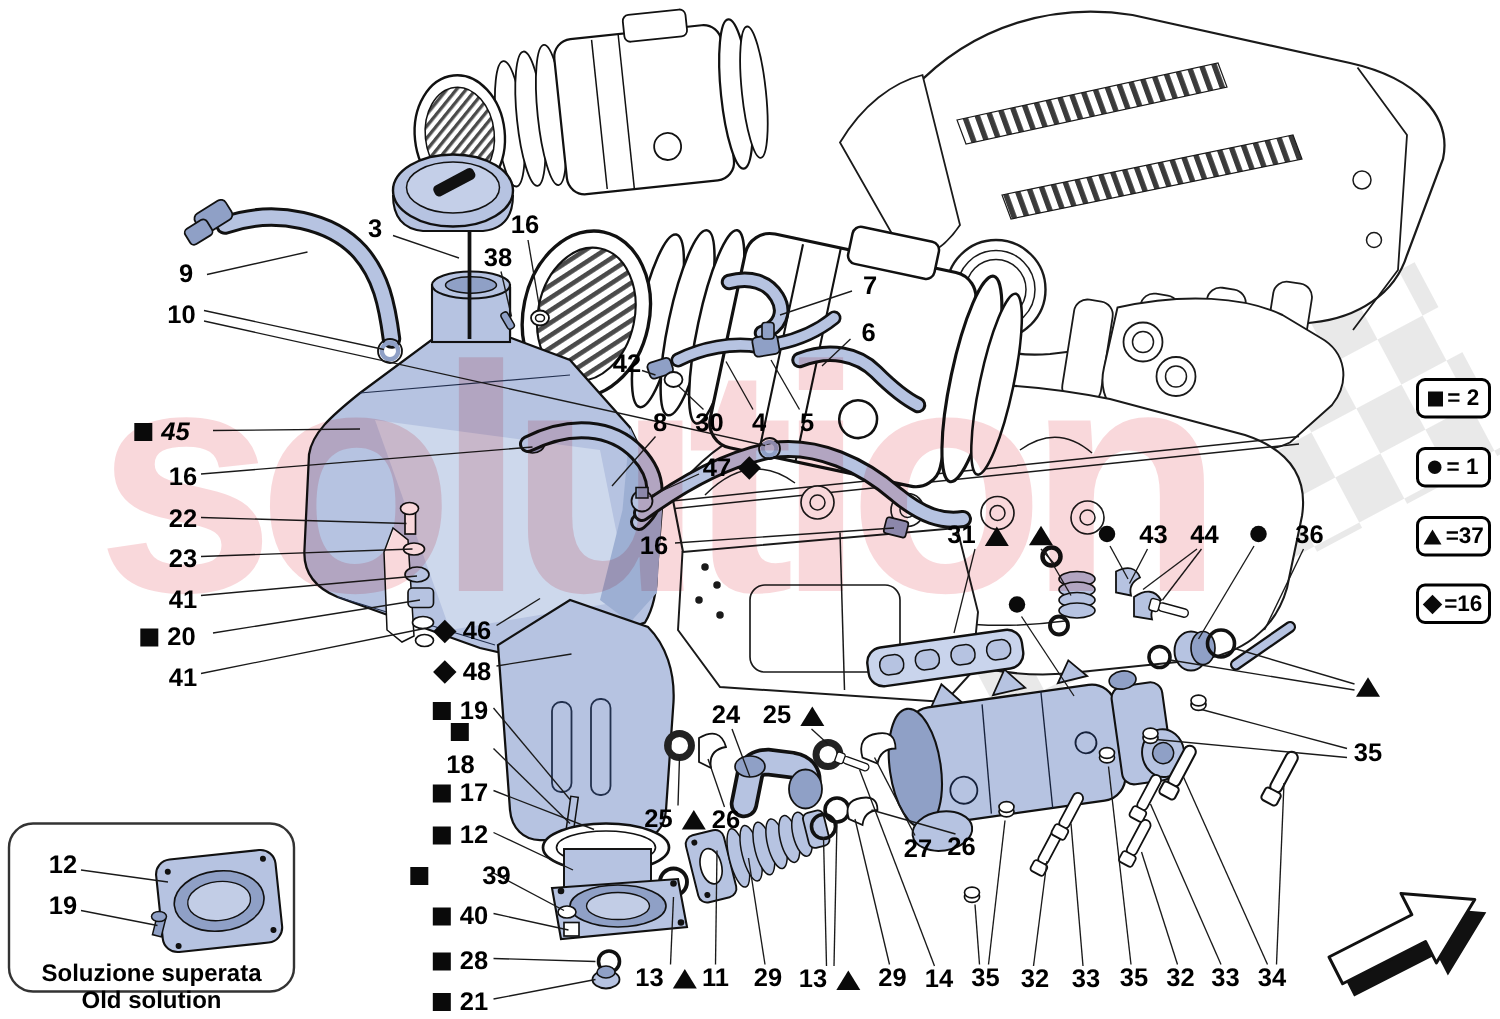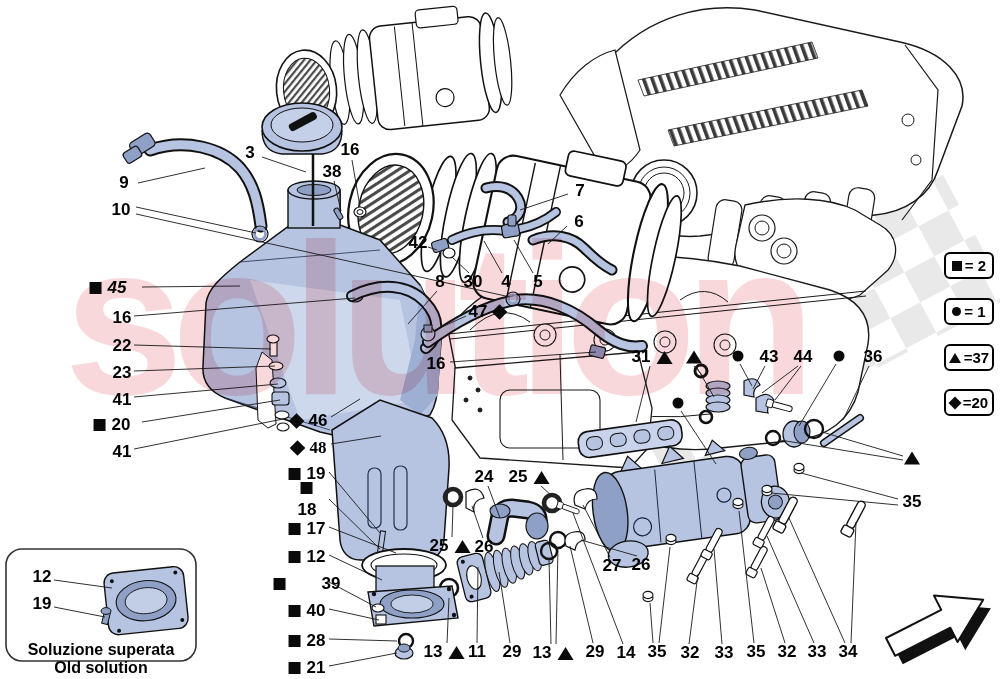--- a/index.html
+++ b/index.html
@@ -468,21 +468,21 @@
       <div class="callout" style="left: 122px; top: 452px;">
         <span>41</span>
       </div>
       <div class="callout" style="left: 436px; top: 364px;">
         <span>16</span>
       </div>
       <div class="callout" style="left: 309px; top: 421px;">
         <span class="sym sym-diamond"></span>
         <span>46</span>
       </div>
-      <div class="callout" style="left: 309px; top: 448px; font-family: Liberation Serif, serif;">
+      <div class="callout" style="left: 309px; top: 448px;">
         <span class="sym sym-diamond"></span>
         <span>48</span>
       </div>
       <div class="callout" style="left: 307px; top: 474px;">
         <span class="sym sym-square"></span>
         <span>19</span>
       </div>
       <div class="callout" style="left: 307px; top: 501px; flex-direction: column;">
         <span class="sym sym-square"></span>
         <span>18</span>
@@ -619,19 +619,19 @@
       <div class="legend-box" style="top: 298px;">
         <span class="sym sym-dot"></span>
         <span>= 1</span>
       </div>
       <div class="legend-box" style="top: 344px;">
         <span class="sym sym-triangle"></span>
         <span>=37</span>
       </div>
       <div class="legend-box" style="top: 389px;">
         <span class="sym sym-diamond"></span>
-        <span>=20</span>
+        <span>=16</span>
       </div>
     </div>
 
   <div class="oldbox-text" style="top:641px">Soluzione superata</div>
   <div class="oldbox-text" style="top:659px">Old solution</div>
 </div>
 
 </body></html>

